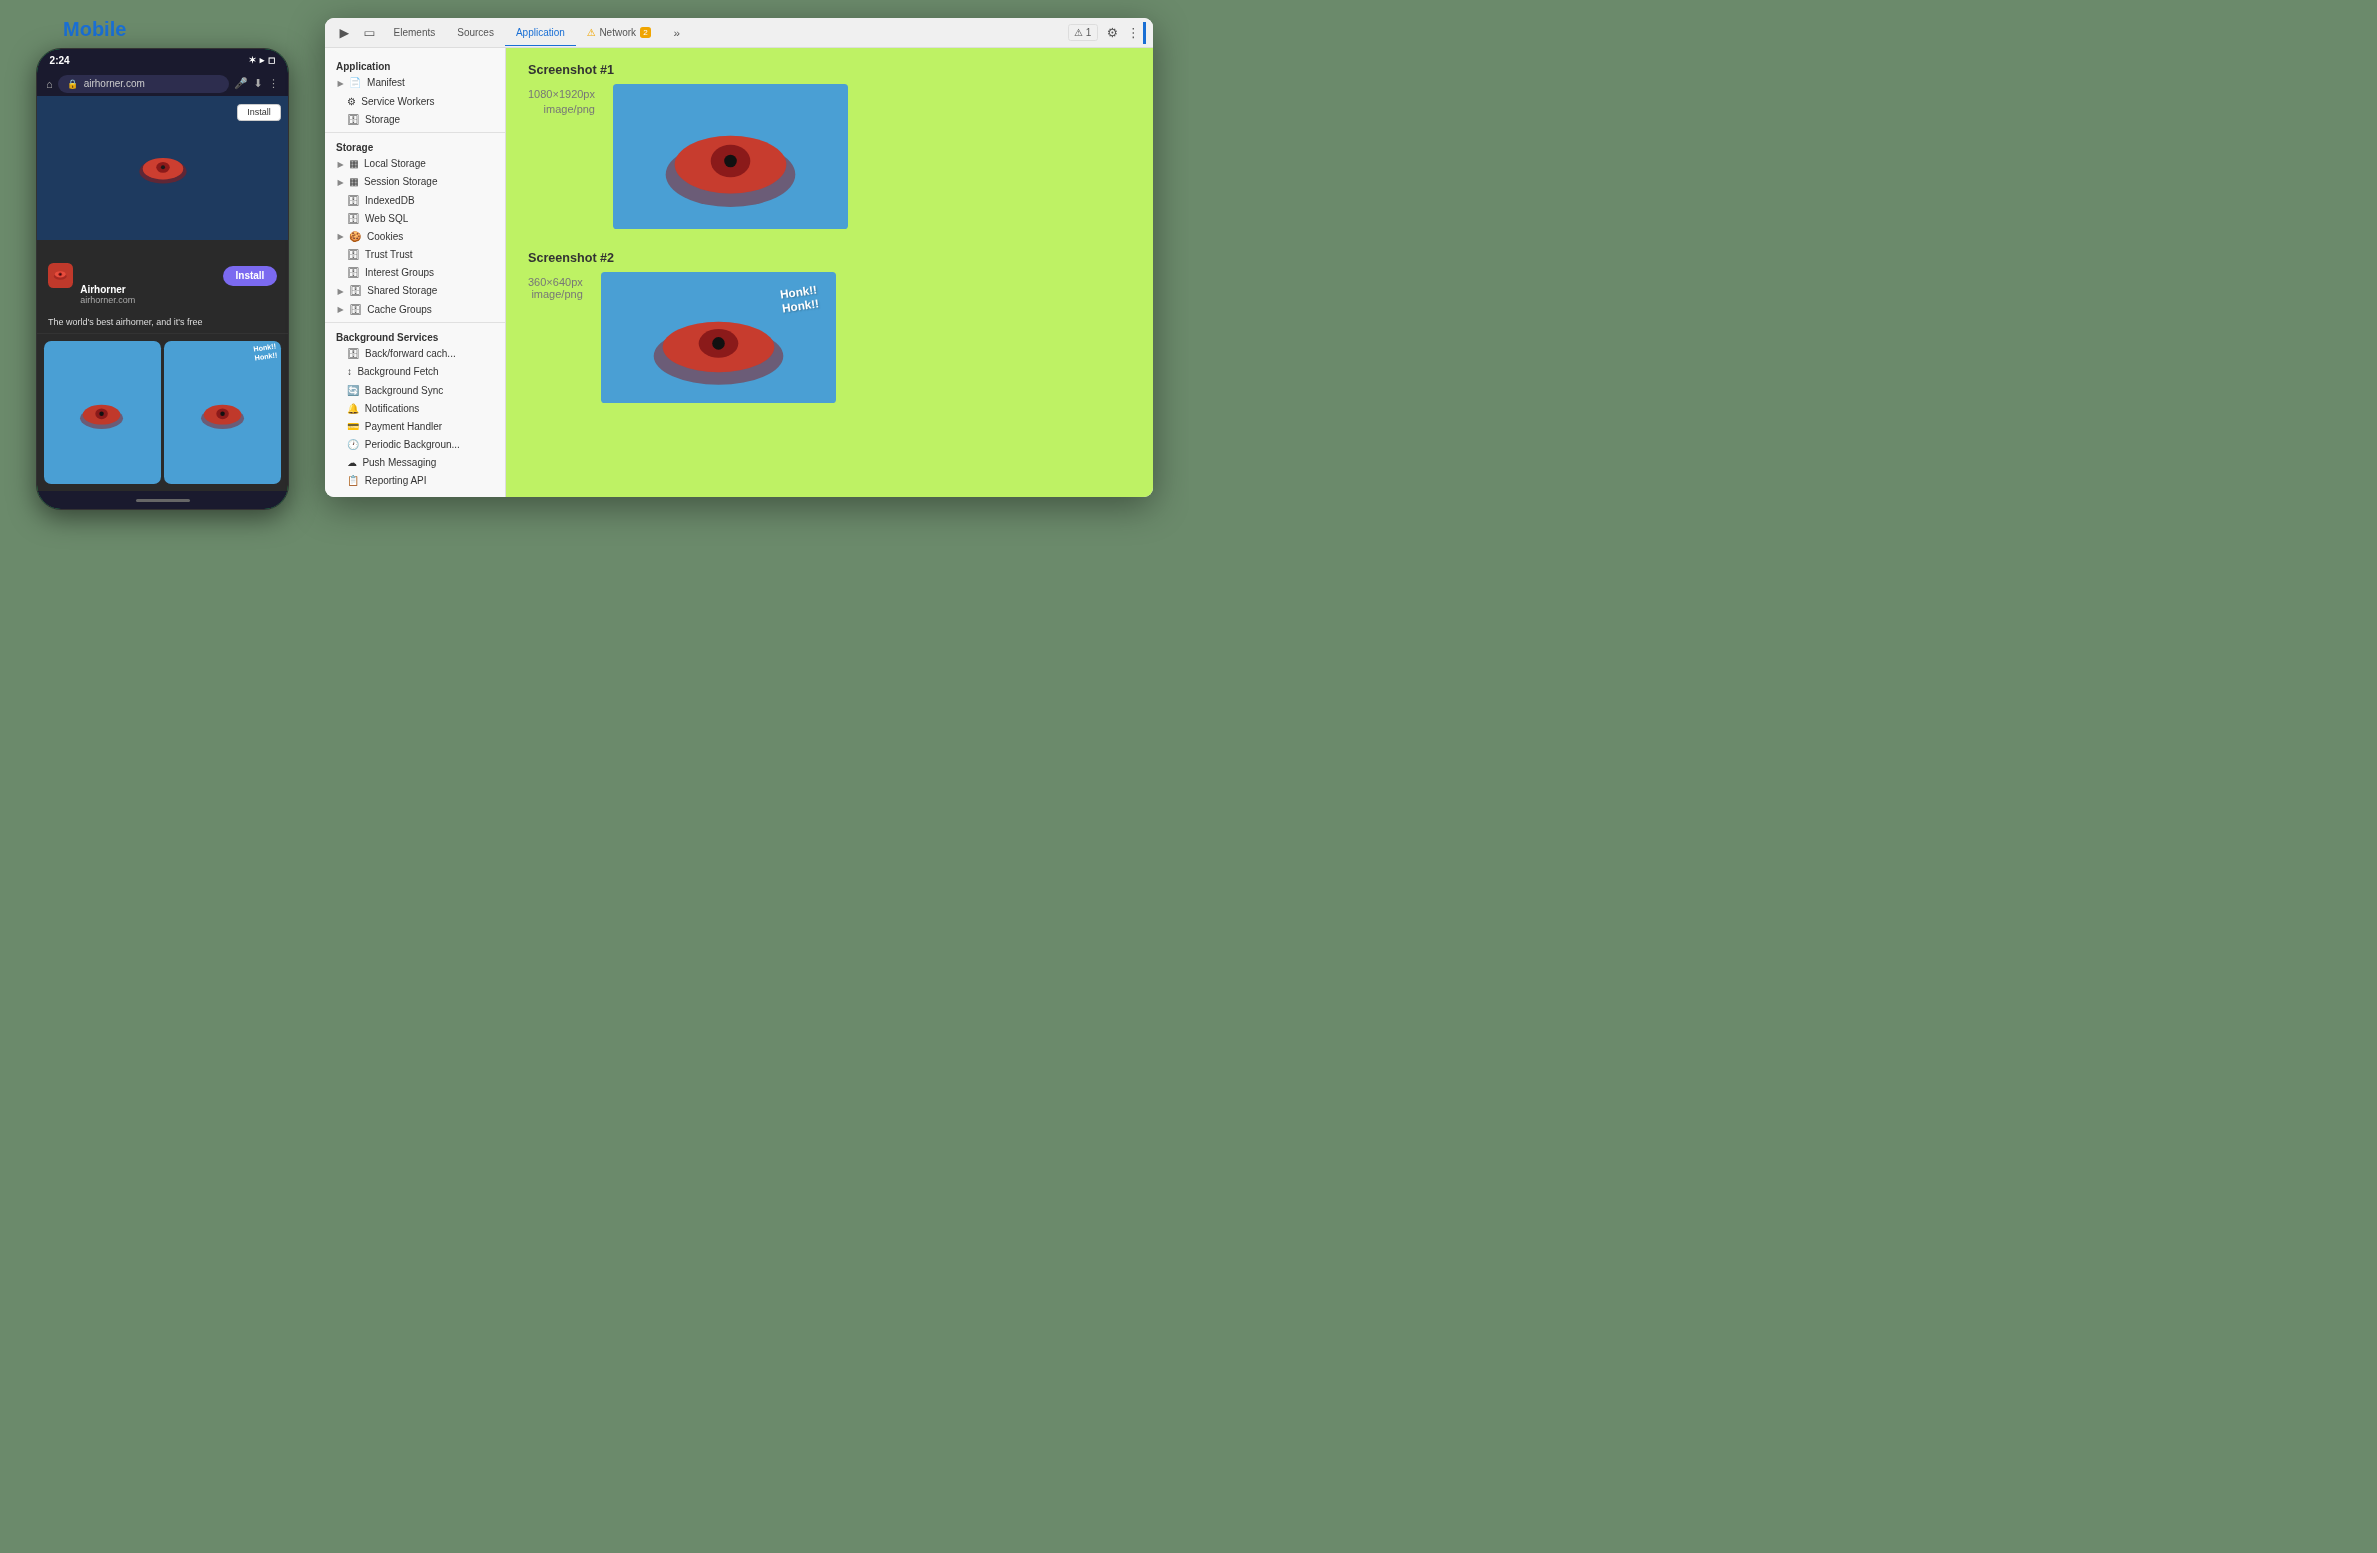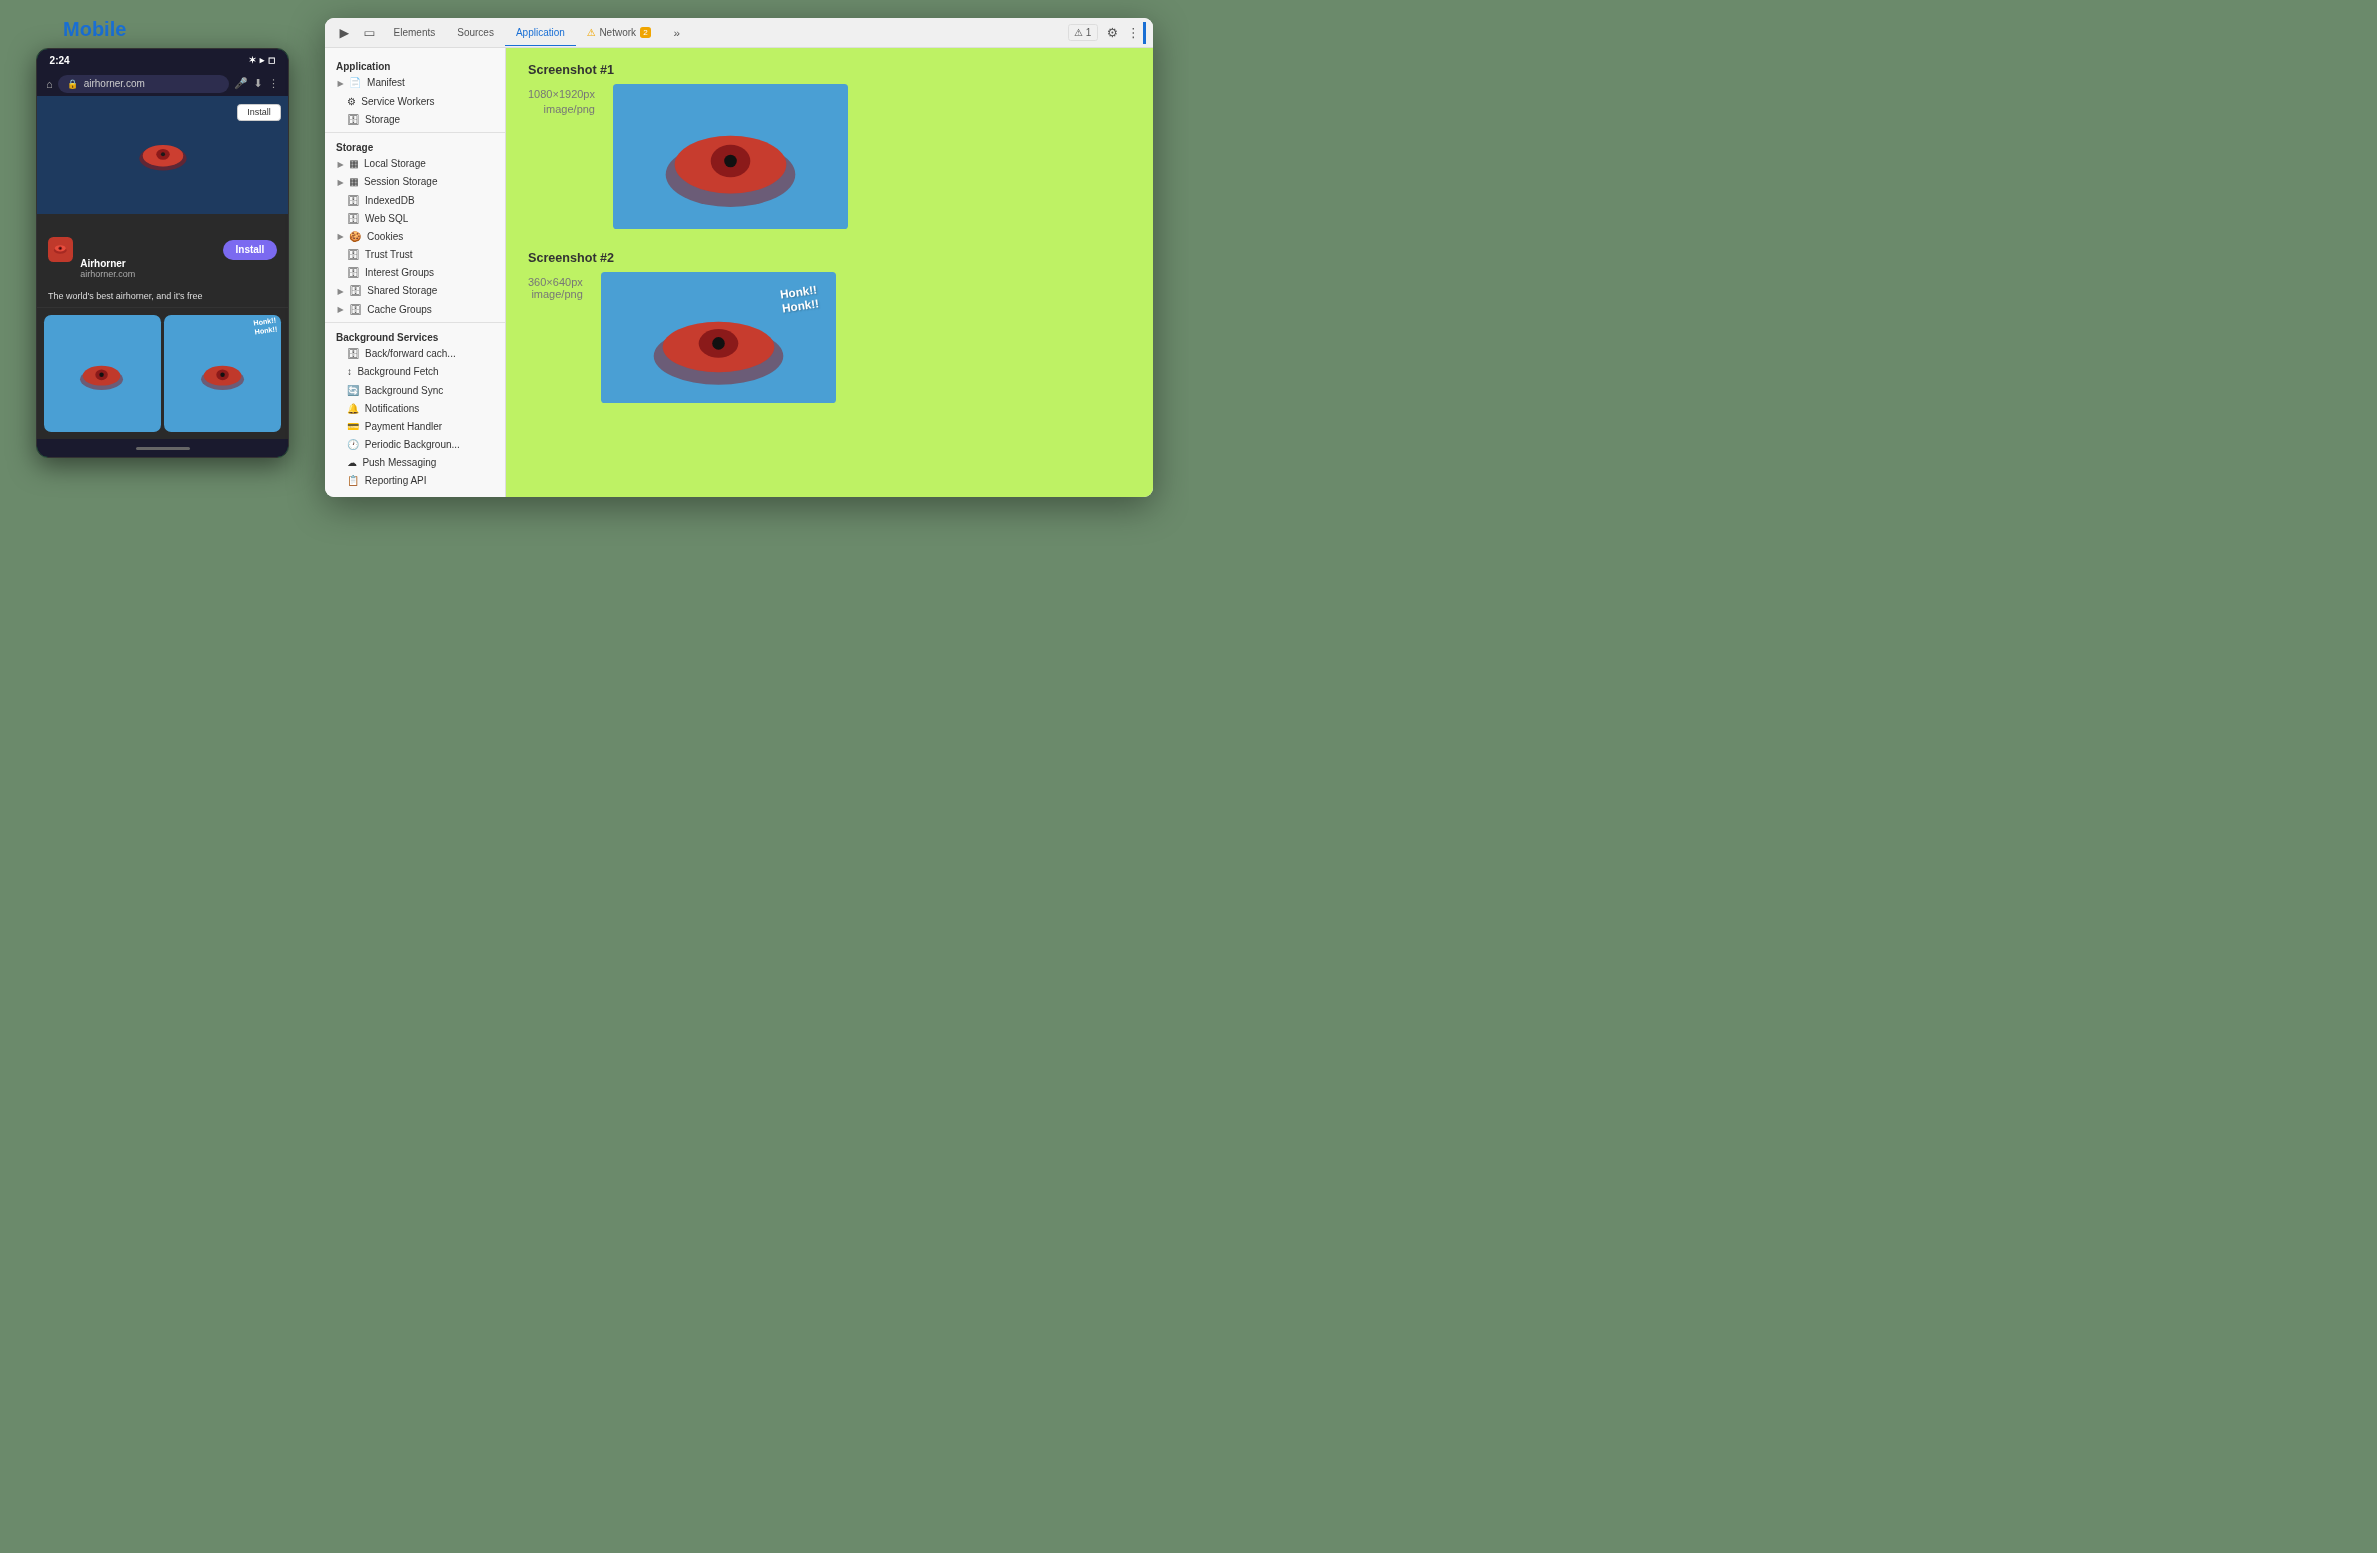--- a/index.html
+++ b/index.html
@@ -23,23 +23,23 @@
     }
     .mobile-label {
       color: #1a6fd4;
       font-size: 20px;
       font-weight: 700;
       align-self: flex-start;
       margin-left: 27px;
     }
     .phone-frame {
       width: 253px;
-      height: 410px;
+      height: 462px;
       background: #22c55e;
-      border-radius: 12px;
+      border-radius: 25px;
       border: 1.8px solid #333;
       overflow: hidden;
       display: flex;
       flex-direction: column;
       box-shadow: 0 7.2px 27px rgba(0,0,0,0.5);
     }
     .phone-status-bar {
       background: #1a1a2e;
       display: flex;
       justify-content: space-between;

